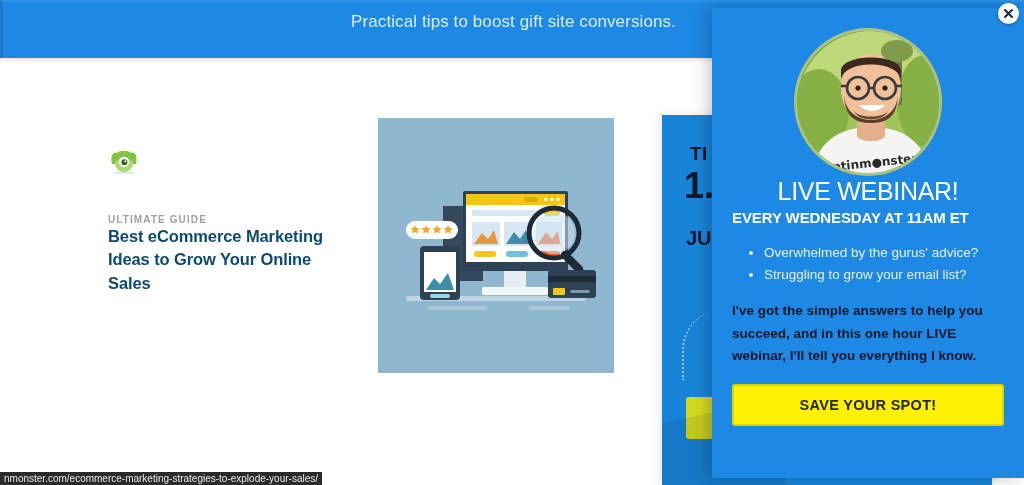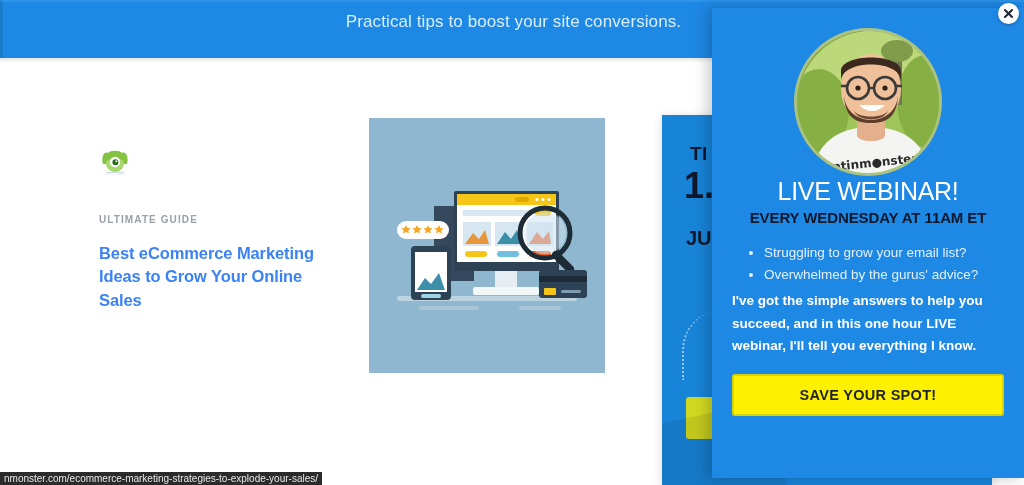--- a/index.html
+++ b/index.html
@@ -45,21 +45,21 @@
     position: absolute;
     left: 0; top: 58px;
     width: 1024px; height: 5px;
     background: linear-gradient(to bottom, rgba(0,0,0,.10), rgba(0,0,0,0));
     z-index: 5;
   }
 
   
   .page {
     position: absolute;
-    left: 7px; top: 63px;
+    left: 16px; top: 63px;
     width: 895px;
     height: 422px;
     background: #ffffff;
   }
 
   
   .article-block {
     position: absolute;
     left: 92px;
     top: 85px;
@@ -72,25 +72,25 @@
   .om-logo svg { display: block; }
 
   .kicker {
     margin-top: 36px;
     font-size: 10px;
     letter-spacing: 1.1px;
     color: #9aa1a8;
     font-weight: 600;
   }
   .article-title {
-    margin-top: 17px;
+    margin-top: 0;
     font-size: 16.5px;
     line-height: 1.42;
     font-weight: 700;
-    color: #3b82f6;
+    color: #0c4a6e;
     letter-spacing: -.1px;
   }
 
   
   .illus {
     position: absolute;
     left: 362px;
     top: 55px;
     width: 236px;
     height: 255px;
@@ -186,22 +186,21 @@
     margin-top: 2px;
     text-align: center;
     color: #ffffff;
     font-size: 25px;
     font-weight: 400;
     letter-spacing: -.3px;
     line-height: 1.05;
   }
   .popup-h2 {
     margin-top: 5px;
-    text-align: center;
-    color: #0f172a;
+    color: #ffffff;
     font-size: 15px;
     font-weight: 800;
     letter-spacing: -.1px;
   }
   .bullets {
     margin: 16px 0 0 16px;
     padding: 0;
     list-style: none;
   }
   .bullets li {
@@ -213,22 +212,22 @@
   }
   .bullets li::before {
     content: "";
     position: absolute;
     left: 1px; top: 9px;
     width: 4px; height: 4px;
     border-radius: 50%;
     background: #e3f0fb;
   }
   .pitch {
-    margin-top: 4px;
-    color: #ffffff;
+    margin-top: 14px;
+    color: #0f172a;
     font-size: 13.5px;
     font-weight: 700;
     line-height: 1.68;
   }
   .plus {
     margin-top: 11px;
     color: #e3f0fb;
     font-size: 13.5px;
     line-height: 1.4;
   }
@@ -281,21 +280,21 @@
     overflow: hidden;
     margin-top: 48px;
   }
 </style>
 </head>
 <body>
 
 <div id="viewport">
 
   <div class="top-banner">
-    <div class="top-banner-text">Practical tips to boost your site conversions.</div>
+    <div class="top-banner-text">Practical tips to boost gift site conversions.</div>
   </div>
   <div class="banner-shadow"></div>
 
   <div class="page">
 
     <div class="article-block">
       <div class="om-logo">
         <svg width="32" height="30" viewBox="0 0 32 30">
           <path d="M4 16 C2 9 5 3 9 5 C11 2 21 2 23 5 C27 3 30 9 28 16 Z" fill="#83c341"></path>
           <path d="M7 15 C7 9 25 9 25 15 C25 21 20 24 16 24 C12 24 7 21 7 15 Z" fill="#a6d86b"></path>
@@ -419,22 +418,22 @@
 
             <text x="74" y="136" font-family="DejaVu Sans" font-size="12" font-weight="700" fill="#2b2b2b" text-anchor="middle" transform="rotate(-6 74 136)">optinm●nster</text>
           </g>
         </svg>
       </div>
 
       <div class="popup-h1">LIVE WEBINAR!</div>
       <div class="popup-h2">EVERY WEDNESDAY AT 11AM ET</div>
 
       <ul class="bullets">
+        <li>Overwhelmed by the gurus' advice?</li>
         <li>Struggling to grow your email list?</li>
-        <li>Overwhelmed by the gurus' advice?</li>
       </ul>
 
       <p class="pitch">I've got the simple answers to help you succeed, and in this one hour LIVE webinar, I'll tell you everything I know.</p>
 
       <button class="cta-button">SAVE YOUR SPOT!</button>
 
     </div>
   </div>
 
   <div class="close-btn">

